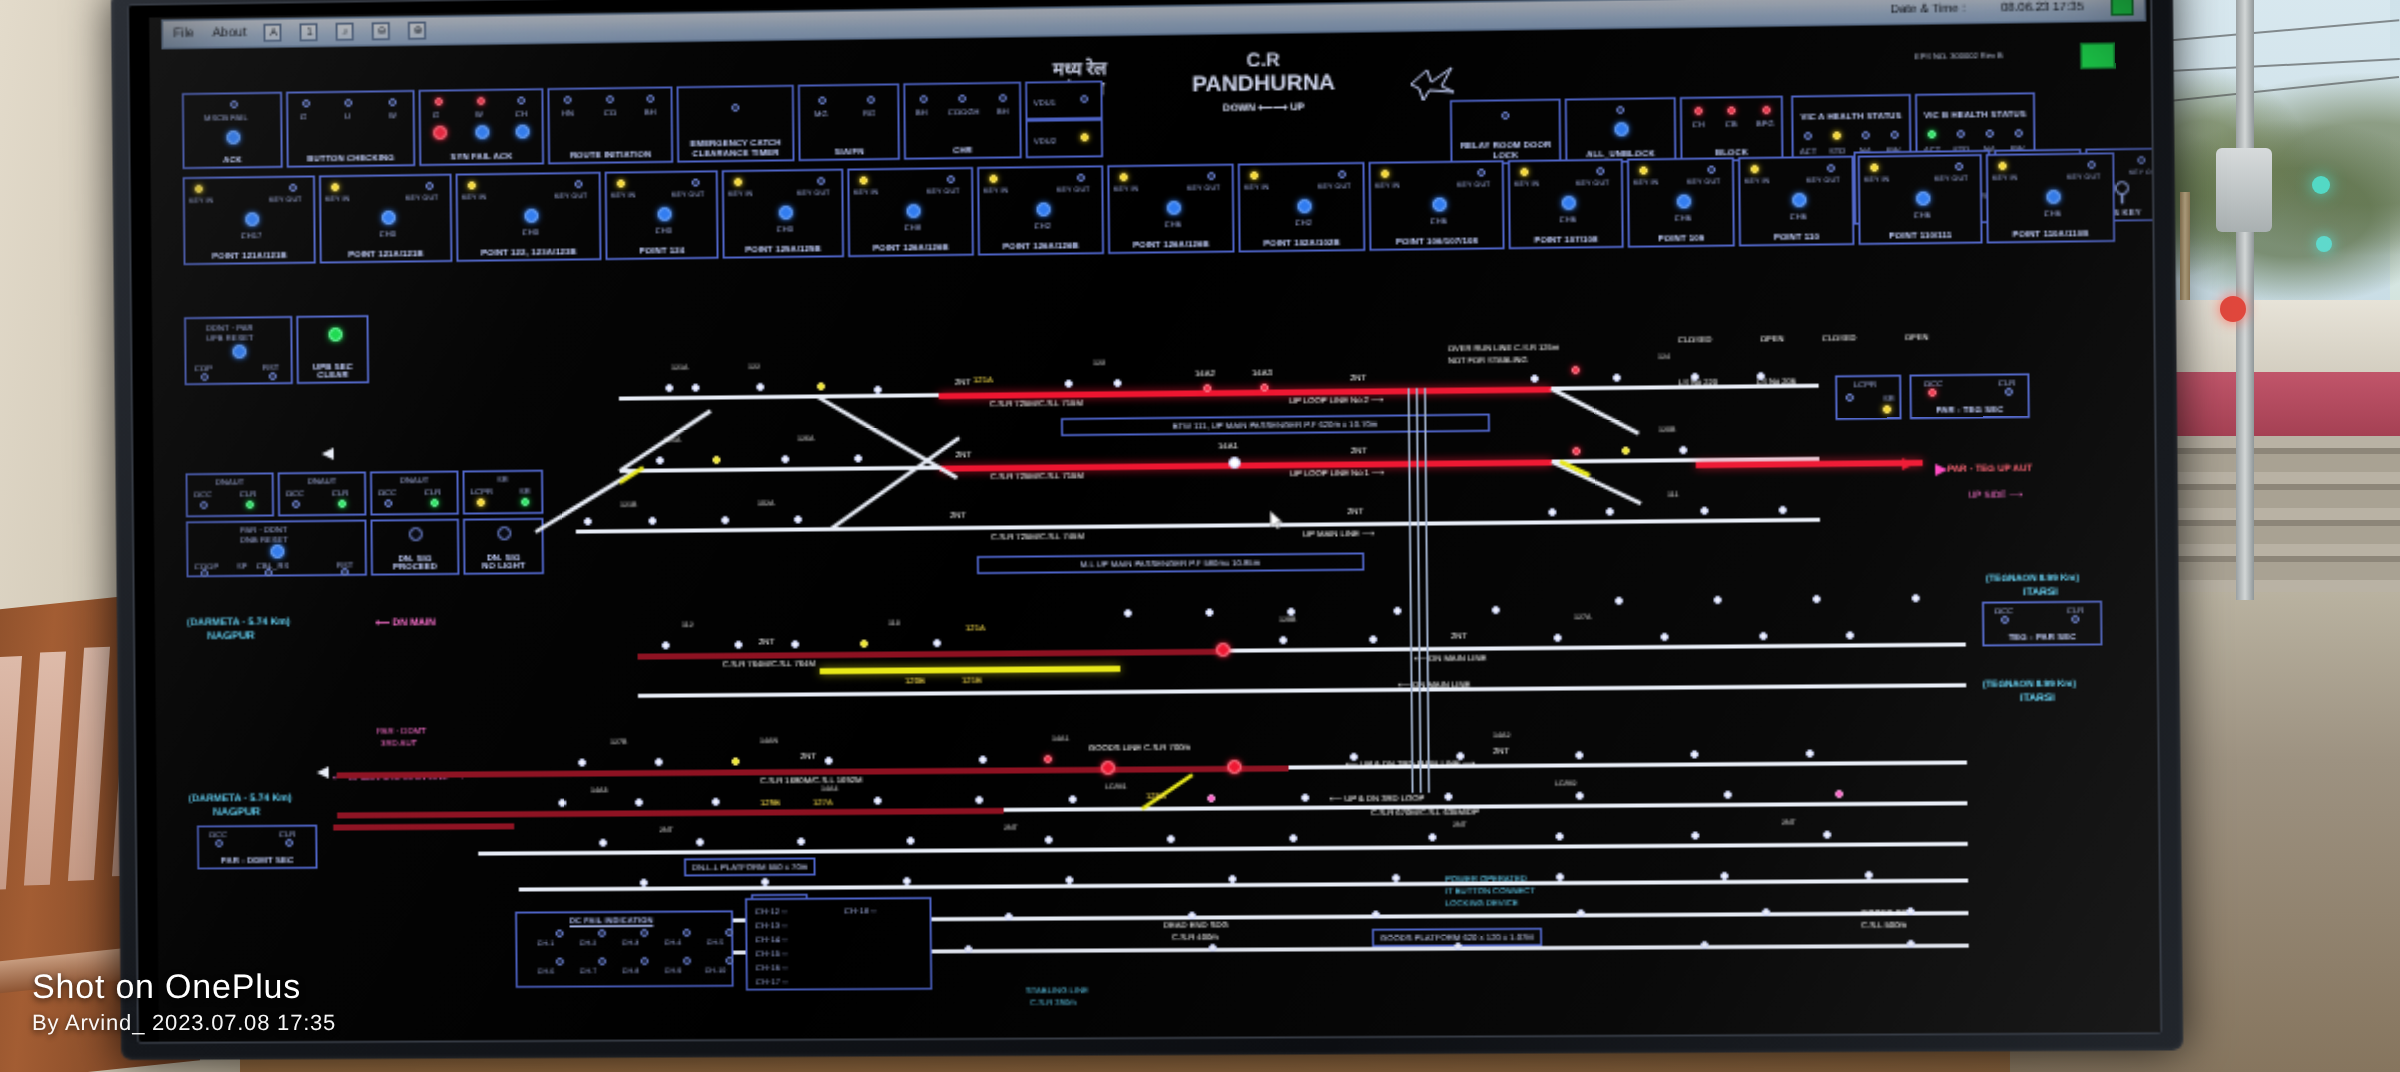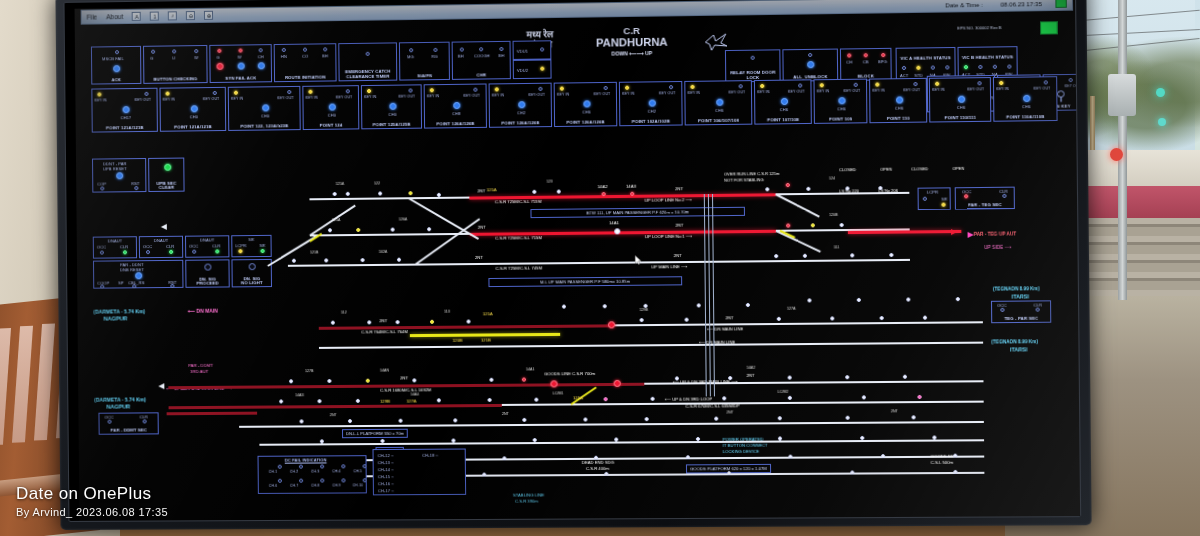--- a/index.html
+++ b/index.html
@@ -929,16 +929,16 @@
             </div>
         </div>
 
         <div class="vign"></div>
         <div class="glare"></div>
       </div>
     </div>
   </div>
 
   <div class="watermark">
-    <div>Date on OnePlus</div>
-    <div class="sub">By Arvind_  2023.06.08 17:35</div>
+    <div>Shot on OnePlus</div>
+    <div class="sub">By Arvind_  2023.07.08 17:35</div>
   </div>
 </div>
 
 </body></html>

